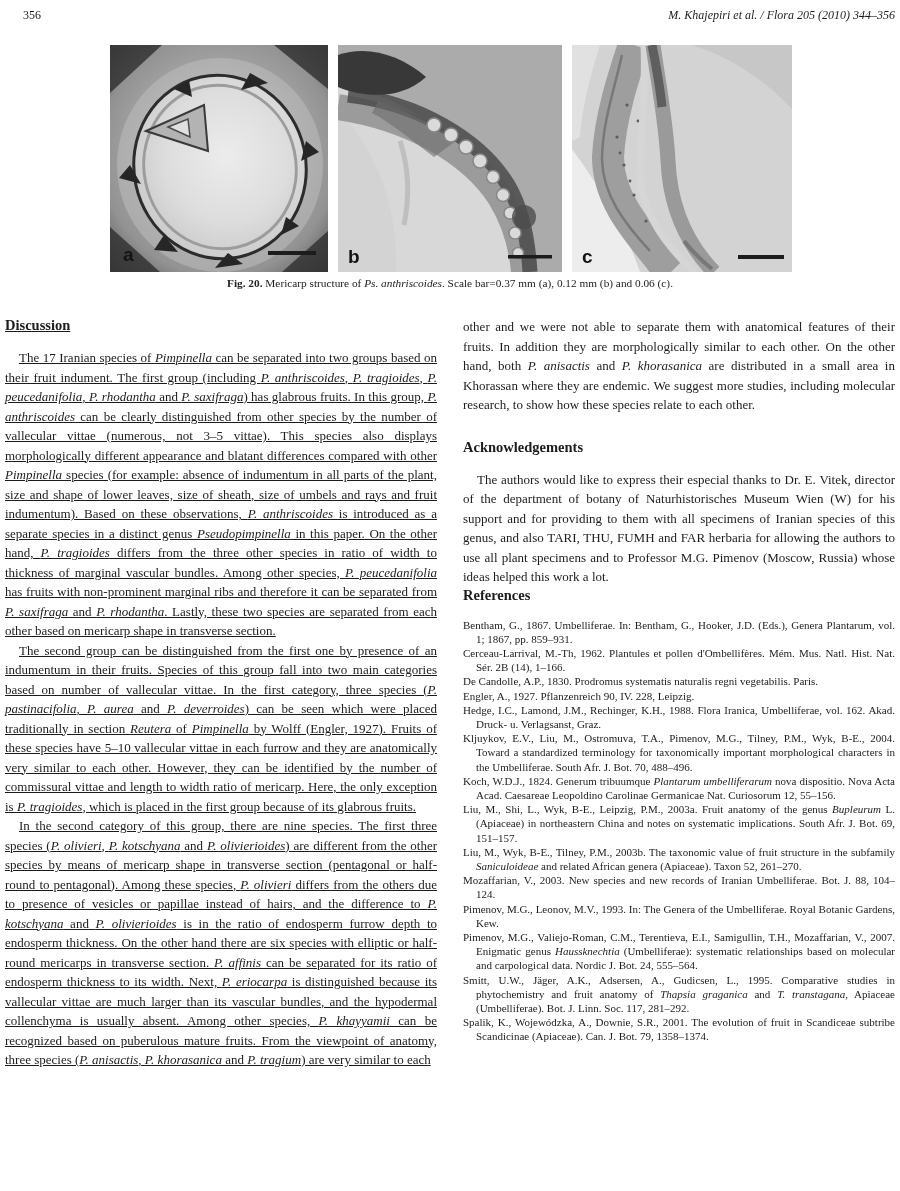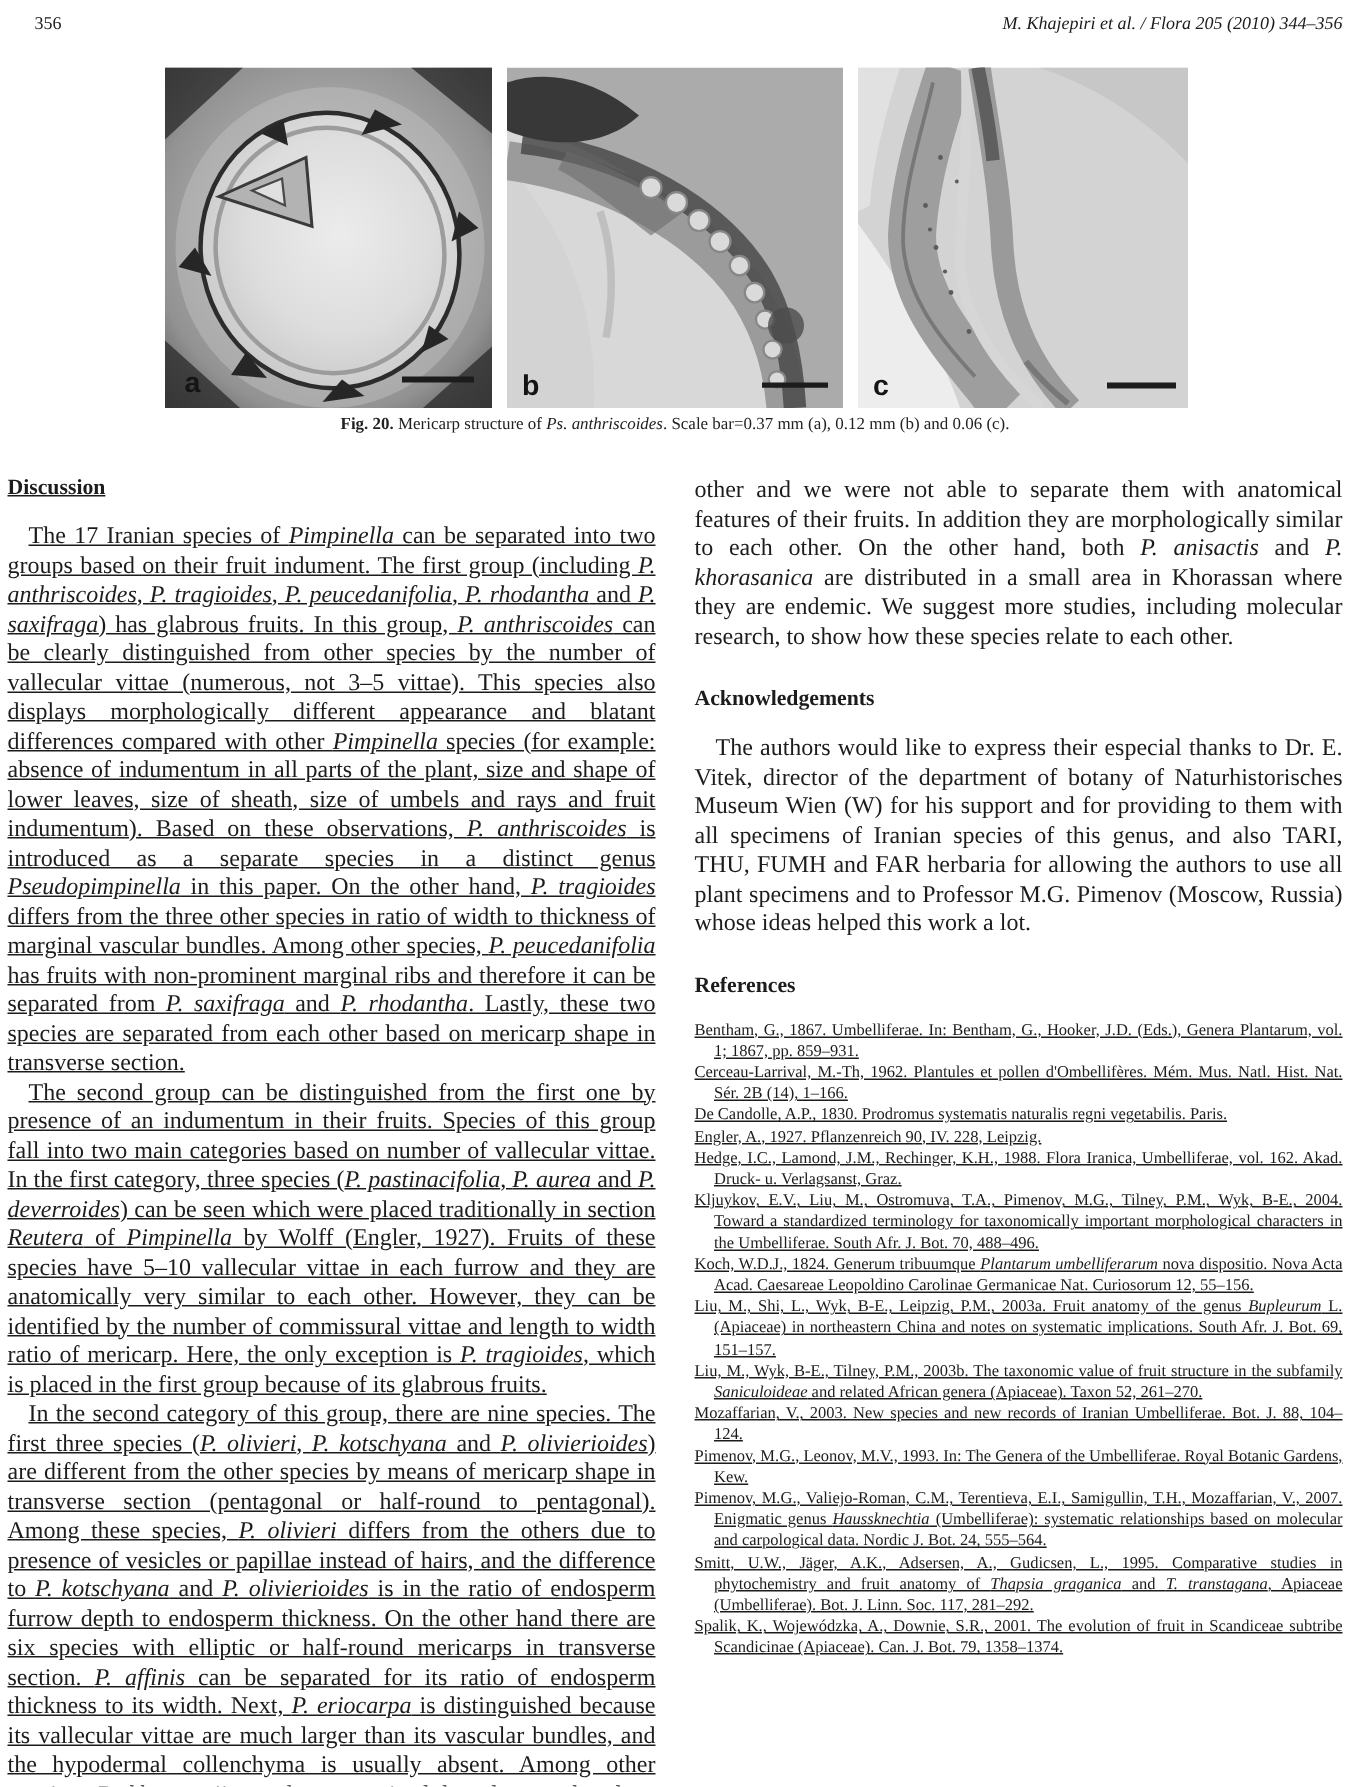--- a/index.html
+++ b/index.html
@@ -18,26 +18,26 @@
   .panels{display:flex;margin-left:105px;}
   .panel{display:block;}
   .panel+.panel{margin-left:10px;}
   .fig-caption{margin-top:5px;text-align:center;font-size:11.3px;color:#222;}
   .fig-caption .seg-b{font-weight:bold;}
   
   .columns{display:flex;margin-top:28px;}
   .col{width:432px;}
   .col-left{margin-right:26px;text-decoration:underline;}
   .sec-heading{font-size:14.5px;font-weight:bold;margin:0 0 14px 0;}
-  .body-par{font-size:16px;line-height:19.5px;text-align:justify;margin:0;text-indent:14px;}
+  .body-par{font-size:13px;line-height:19.5px;text-align:justify;margin:0;text-indent:14px;}
   .body-par.no-indent{text-indent:0;}
   .ack-heading{margin-top:24px;}
-  .refs-heading{margin-top:23px;}
+  .refs-heading{}
   .refs{font-size:11px;line-height:14.2px;text-align:justify;}
-  .ref-entry{margin:0;padding-left:13px;text-indent:-13px;text-decoration:underline;}
+  .ref-entry{margin:0;padding-left:13px;text-indent:-13px;}
   i,.seg-i{font-style:italic;}
 </style>
 </head>
 <body>
 
 <div class="page">
 
   <div class="page-header">
     <span class="page-num">356</span>
     <span class="running-title">M. Khajepiri et al. / Flora 205 (2010) 344–356</span>

